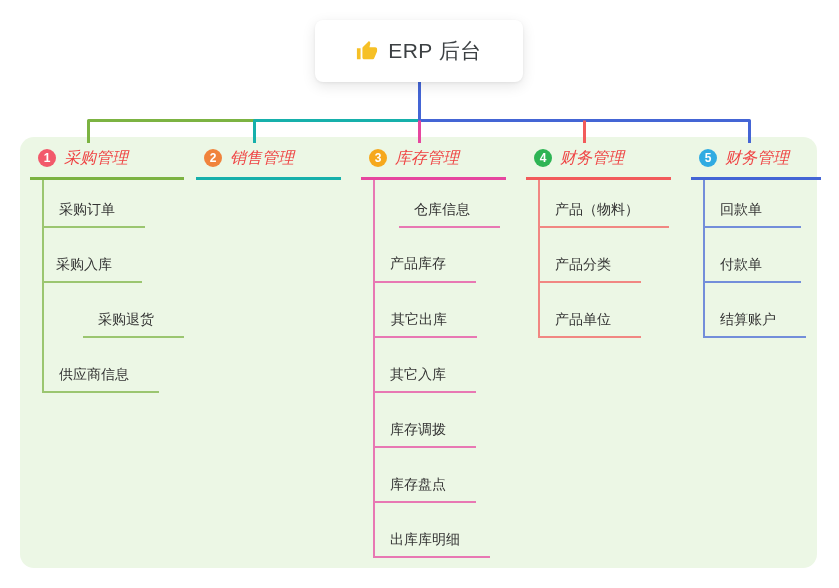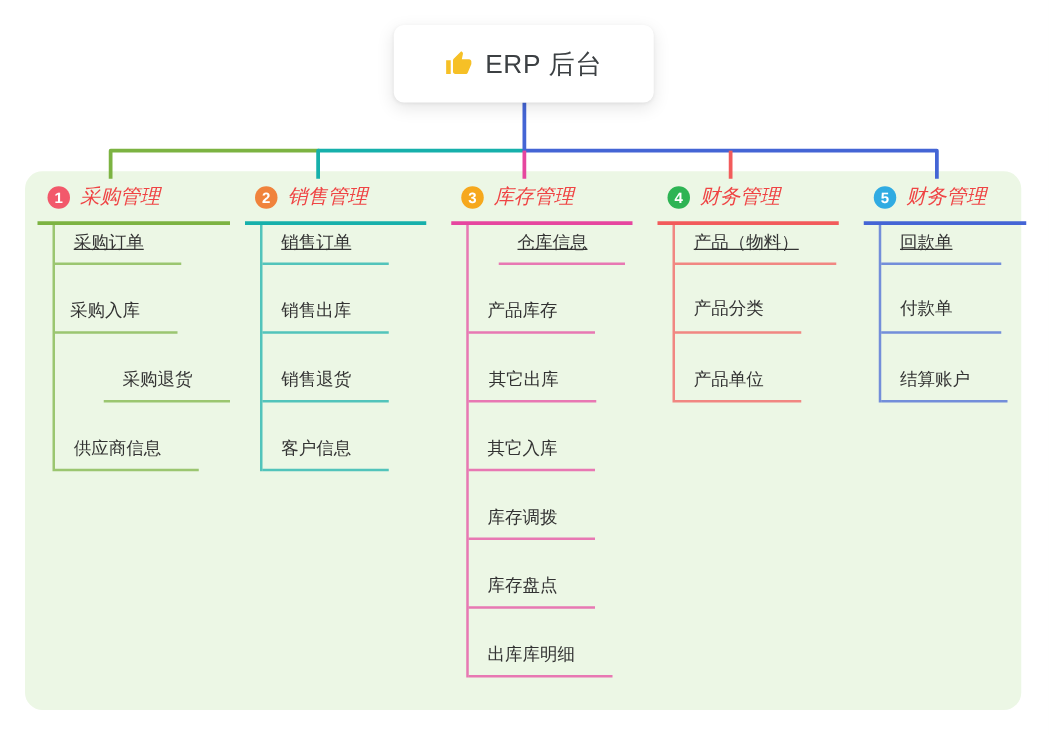--- a/index.html
+++ b/index.html
@@ -39,21 +39,21 @@
   }
   .branch-label { font-size:16px; line-height:24px; color:#ef4444; white-space:nowrap;font-style:italic; }
 
   .children { list-style:none; margin:0 0 0 12px; padding:0; border-left:2px solid; }
   .children li {
     box-sizing:border-box; width:max-content; min-width:96px;
     padding:26px 30px 7px 15px; border-bottom:2px solid;
     font-size:14px; line-height:20px; color:#333; white-space:nowrap;
     cursor:default;
   }
-  .children li:first-child { padding-top:3px;text-decoration:underline; }
+  .children li:first-child { padding-top:19px; }
 </style>
 </head>
 <body>
 
 <div class="canvas">
 
   <svg class="connectors" id="connectors" width="839" height="588">
       <path d="M88.5 143 L88.5 120.5 L255.5 120.5" fill="none" stroke="#7cb342" stroke-width="3" stroke-linejoin="round" stroke-linecap="butt"></path>
       <path d="M254.5 143 L254.5 120.5 L420.5 120.5" fill="none" stroke="#16b0ab" stroke-width="3" stroke-linejoin="round" stroke-linecap="butt"></path>
       <path d="M419.5 82 L419.5 120.5 L749.5 120.5 L749.5 143" fill="none" stroke="#4465d5" stroke-width="3" stroke-linejoin="round" stroke-linecap="butt"></path>
@@ -82,62 +82,56 @@
           <li style="border-bottom-color: rgba(124, 179, 66, 0.72); margin-left: 39px;">采购退货</li>
           <li style="border-bottom-color: rgba(124, 179, 66, 0.72);">供应商信息</li>
         </ul>
     </div>
 
     <div class="branch" style="left: 196px;">
       <div class="branch-title" style="border-bottom-color: rgb(22, 176, 171);">
         <span class="badge" style="background: rgb(240, 131, 60);">2</span>
         <span class="branch-label">销售管理</span>
       </div>
-      <ul class="children" style="border-left-color: rgba(22, 176, 171, 0.72);">
-          <li style="border-bottom-color: rgba(22, 176, 171, 0.72);">销售订单</li>
-          <li style="border-bottom-color: rgba(22, 176, 171, 0.72);">销售出库</li>
-          <li style="border-bottom-color: rgba(22, 176, 171, 0.72);">销售退货</li>
-          <li style="border-bottom-color: rgba(22, 176, 171, 0.72);">客户信息</li>
-        </ul>
     </div>
 
     <div class="branch" style="left: 361px;">
       <div class="branch-title" style="border-bottom-color: rgb(230, 70, 159);">
         <span class="badge" style="background: rgb(246, 168, 29);">3</span>
         <span class="branch-label">库存管理</span>
       </div>
       <ul class="children" style="border-left-color: rgba(230, 70, 159, 0.72);">
           <li style="border-bottom-color: rgba(230, 70, 159, 0.72); margin-left: 24px;">仓库信息</li>
-          <li style="border-bottom-color: rgba(230, 70, 159, 0.72);">产品库存</li>
+          <li style="border-bottom-color: rgba(230, 70, 159, 0.72); font-family: Liberation Serif, serif;">产品库存</li>
           <li style="border-bottom-color: rgba(230, 70, 159, 0.72); padding-left: 16px;">其它出库</li>
           <li style="border-bottom-color: rgba(230, 70, 159, 0.72);">其它入库</li>
           <li style="border-bottom-color: rgba(230, 70, 159, 0.72);">库存调拨</li>
           <li style="border-bottom-color: rgba(230, 70, 159, 0.72);">库存盘点</li>
           <li style="border-bottom-color: rgba(230, 70, 159, 0.72); text-align: center;">出库库明细</li>
         </ul>
     </div>
 
     <div class="branch" style="left: 526px;">
       <div class="branch-title" style="border-bottom-color: rgb(242, 91, 91);">
         <span class="badge" style="background: rgb(46, 180, 84);">4</span>
         <span class="branch-label">财务管理</span>
       </div>
       <ul class="children" style="border-left-color: rgba(242, 91, 91, 0.72);">
           <li style="border-bottom-color: rgba(242, 91, 91, 0.72);">产品（物料）</li>
-          <li style="border-bottom-color: rgba(242, 91, 91, 0.72); font-family: Liberation Serif, serif;">产品分类</li>
+          <li style="border-bottom-color: rgba(242, 91, 91, 0.72);">产品分类</li>
           <li style="border-bottom-color: rgba(242, 91, 91, 0.72);">产品单位</li>
         </ul>
     </div>
 
     <div class="branch" style="left: 691px;">
       <div class="branch-title" style="border-bottom-color: rgb(68, 101, 213);">
         <span class="badge" style="background: rgb(48, 171, 226);">5</span>
         <span class="branch-label">财务管理</span>
       </div>
       <ul class="children" style="border-left-color: rgba(68, 101, 213, 0.72);">
           <li style="border-bottom-color: rgba(68, 101, 213, 0.72);">回款单</li>
-          <li style="border-bottom-color: rgba(68, 101, 213, 0.72); font-family: Liberation Mono, monospace;">付款单</li>
+          <li style="border-bottom-color: rgba(68, 101, 213, 0.72);">付款单</li>
           <li style="border-bottom-color: rgba(68, 101, 213, 0.72);">结算账户</li>
         </ul>
     </div>
   </div>
 
 </div>
 
 </body></html>

